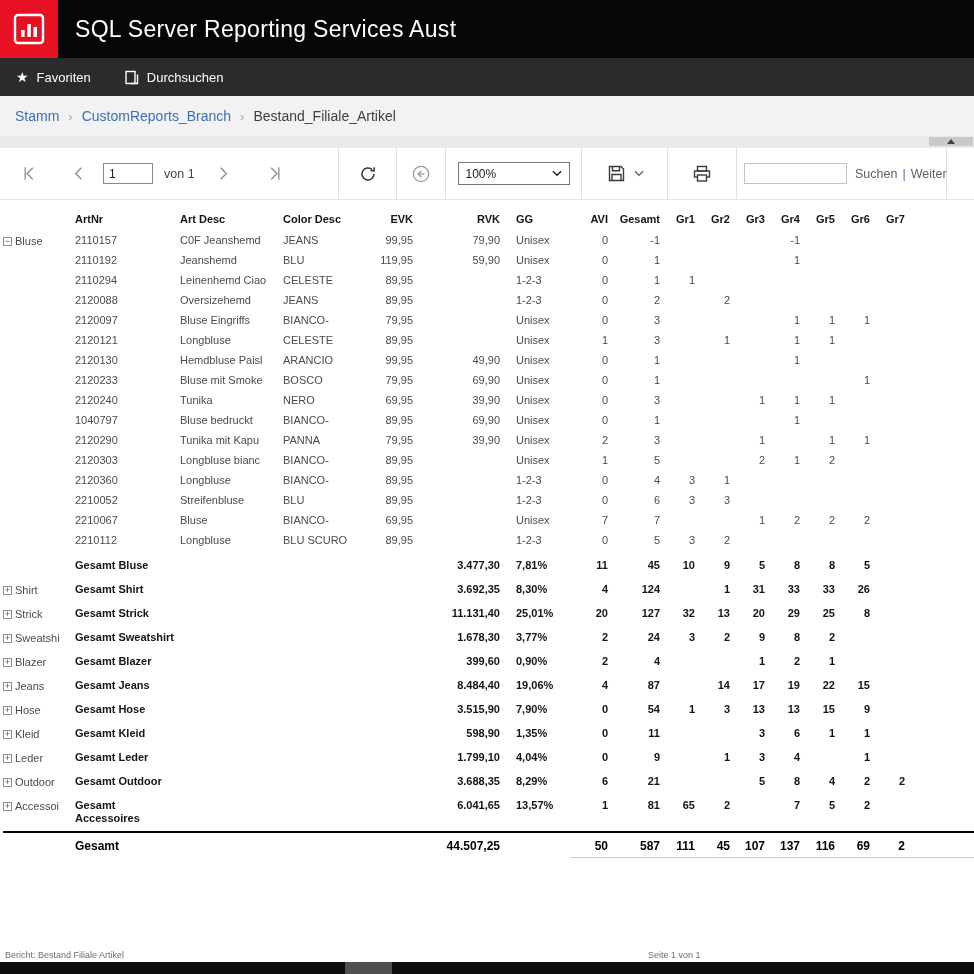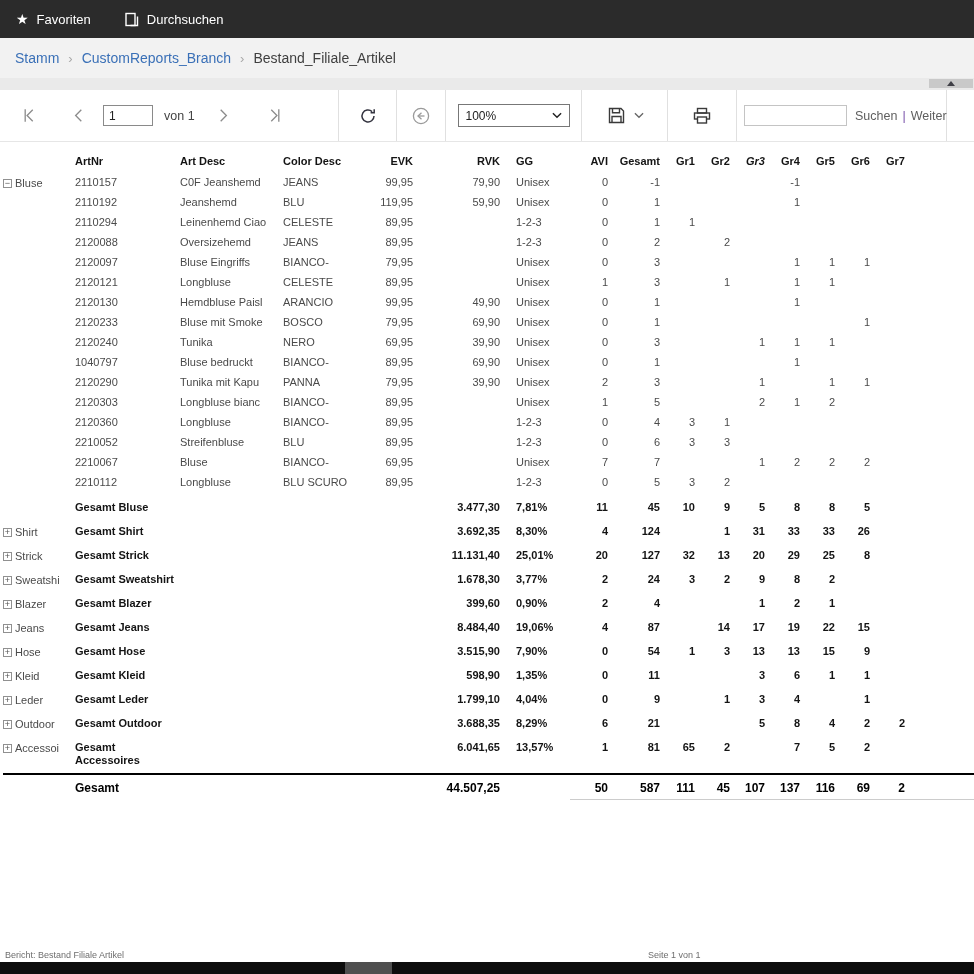--- a/index.html
+++ b/index.html
@@ -90,20 +90,31 @@
   .taskbar { position:absolute; left:0; top:962px; width:974px; height:12px; background:#0d0d0d; }
   .taskbar .seg { position:absolute; left:345px; top:0; width:47px; height:12px; background:#4f4f4f; }
 
   svg { display:block; }
 </style>
 </head>
 <body>
 
 <div class="screen">
 
+  <header class="app-header">
+    <div class="logo">
+      <svg width="32" height="32" viewBox="0 0 32 32">
+        <rect x="2" y="2" width="28" height="28" rx="3" fill="none" stroke="#ffffff" stroke-width="2.4"></rect>
+        <rect x="8" y="17" width="3.6" height="7" fill="#ffffff"></rect>
+        <rect x="14.2" y="11" width="3.6" height="13" fill="#ffffff"></rect>
+        <rect x="20.4" y="14" width="3.6" height="10" fill="#ffffff"></rect>
+      </svg>
+    </div>
+    <h1 class="app-title">SQL Server Reporting Services Aust</h1>
+  </header>
 
   <nav class="menubar">
     <div class="menu-item">
       <span class="glyph">★</span>
       <span>Favoriten</span>
     </div>
     <div class="menu-item">
       <svg width="14" height="15" viewBox="0 0 14 15">
         <rect x="1" y="1.5" width="9" height="12" fill="none" stroke="#ffffff" stroke-width="1.4"></rect>
         <path d="M12.5 4.5 v9 h-7" fill="none" stroke="#ffffff" stroke-width="1.4"></path>
@@ -216,21 +227,21 @@
           <span class="cell al" style="width: 105px;">ArtNr</span>
           <span class="cell al" style="width: 103px;">Art Desc</span>
           <span class="cell al" style="width: 72px;">Color Desc</span>
           <span class="cell ar" style="width: 58px;">EVK</span>
           <span class="cell ar" style="width: 87px;">RVK</span>
           <span class="cell ag" style="width: 78px;">GG</span>
           <span class="cell ar" style="width: 30px;">AVI</span>
           <span class="cell ar" style="width: 52px;">Gesamt</span>
           <span class="cell ar" style="width: 35px;">Gr1</span>
           <span class="cell ar" style="width: 35px;">Gr2</span>
-          <span class="cell ar" style="width: 35px; font-style: italic;">Gr3</span>
+          <span class="cell ar" style="width: 35px;">Gr3</span>
           <span class="cell ar" style="width: 35px;">Gr4</span>
           <span class="cell ar" style="width: 35px;">Gr5</span>
           <span class="cell ar" style="width: 35px;">Gr6</span>
           <span class="cell ar" style="width: 35px;">Gr7</span>
         </div>
         <div class="trow">
           <span class="cell al" style="width: 72px;"><span class="toggle">
               <span class="tbox">−</span>
               <span class="tname">Bluse</span>
             </span></span>

